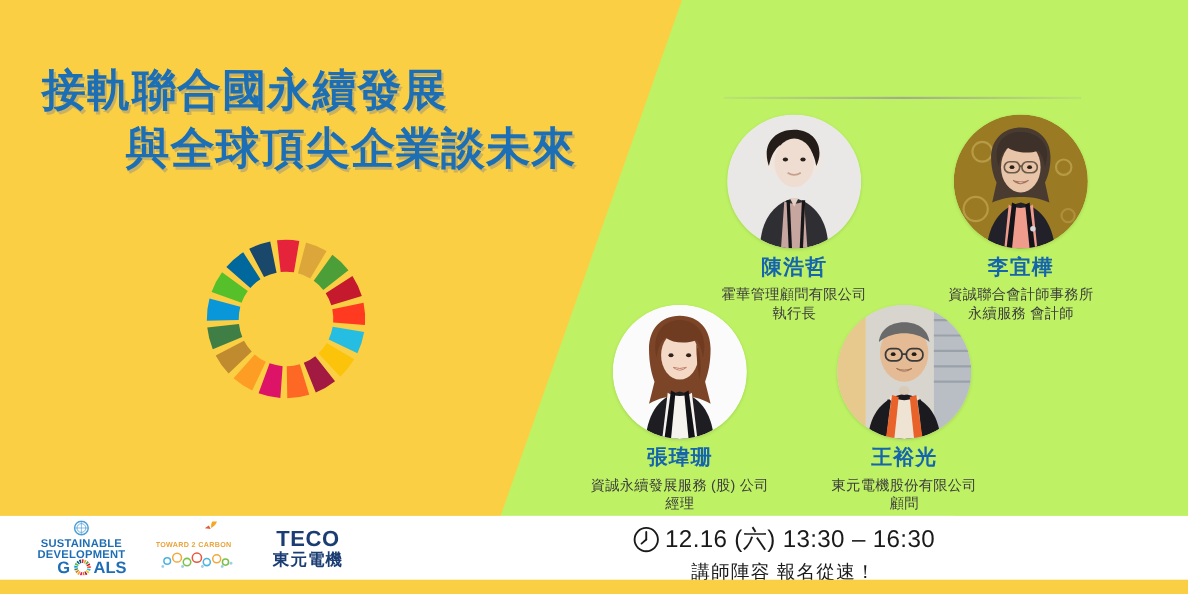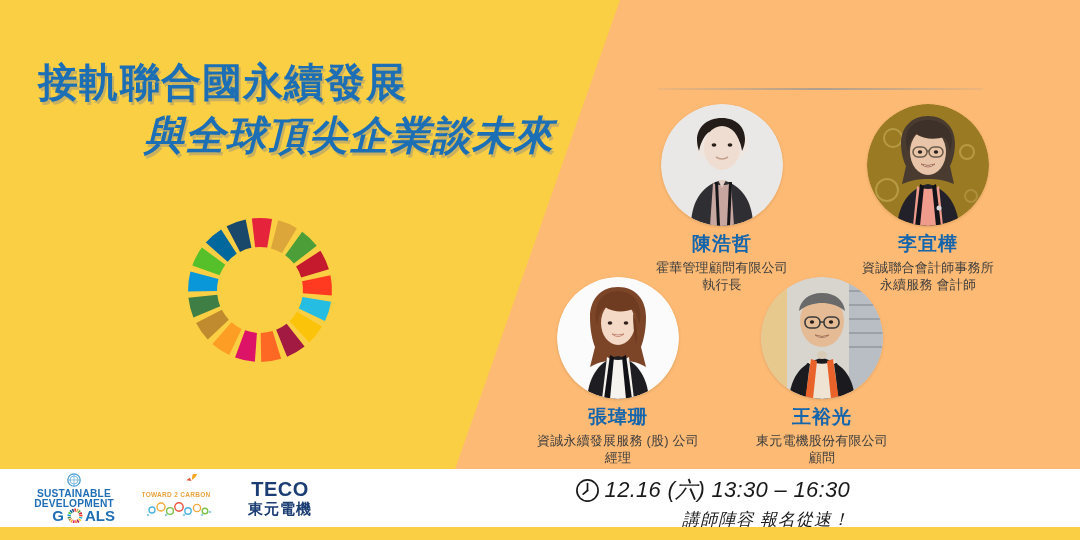--- a/index.html
+++ b/index.html
@@ -18,21 +18,21 @@
     background: #ffffff;
   }
 
   
   .stage {
     position: absolute;
     left: 0; top: 0;
     width: 1080px;
     height: 469px;
     overflow: hidden;
-    background: #fdba74;
+    background: #bef264;
   }
   .yellow-panel {
     position: absolute;
     left: 0; top: 0;
     width: 620px;
     height: 469px;
     background: #fbcf44;
     clip-path: polygon(0 0, 100% 0, 73.4% 100%, 0 100%);
   }
 
@@ -43,21 +43,21 @@
     top: 56px;
     width: 520px;
     color: #1c6fb5;
     font-size: 40px;
     font-weight: bold;
     line-height: 1.32;
     letter-spacing: 1px;
     text-shadow: 2px 3px 0 rgba(120, 130, 140, 0.38);
   }
   .headline .line1 { display: block; text-align: left; padding-left: 4px; }
-  .headline .line2 { display: block; text-align: right; padding-left: 50px; font-style: italic; }
+  .headline .line2 { display: block; text-align: center; padding-left: 50px; }
 
   
   .sdg-wheel {
     position: absolute;
     left: 186px;
     top: 216px;
     width: 148px;
     height: 148px;
   }
   .sdg-wheel svg { display: block; }
@@ -150,22 +150,21 @@
   .logo-sdg svg { display: block; }
   .logo-mid { width: 72px; }
   .logo-mid svg { display: block; }
   .logo-teco { width: 88px; }
   .logo-teco svg { display: block; }
 
   .event-info {
     position: absolute;
     right: 18px;
     top: 6px;
-    text-align: right;
-    font-style: italic;
+    text-align: center;
   }
   .event-line1 {
     display: flex;
     align-items: center;
     justify-content: flex-end;
     gap: 5px;
     color: #1a1a1a;
     font-size: 22px;
     letter-spacing: 0.3px;
   }

